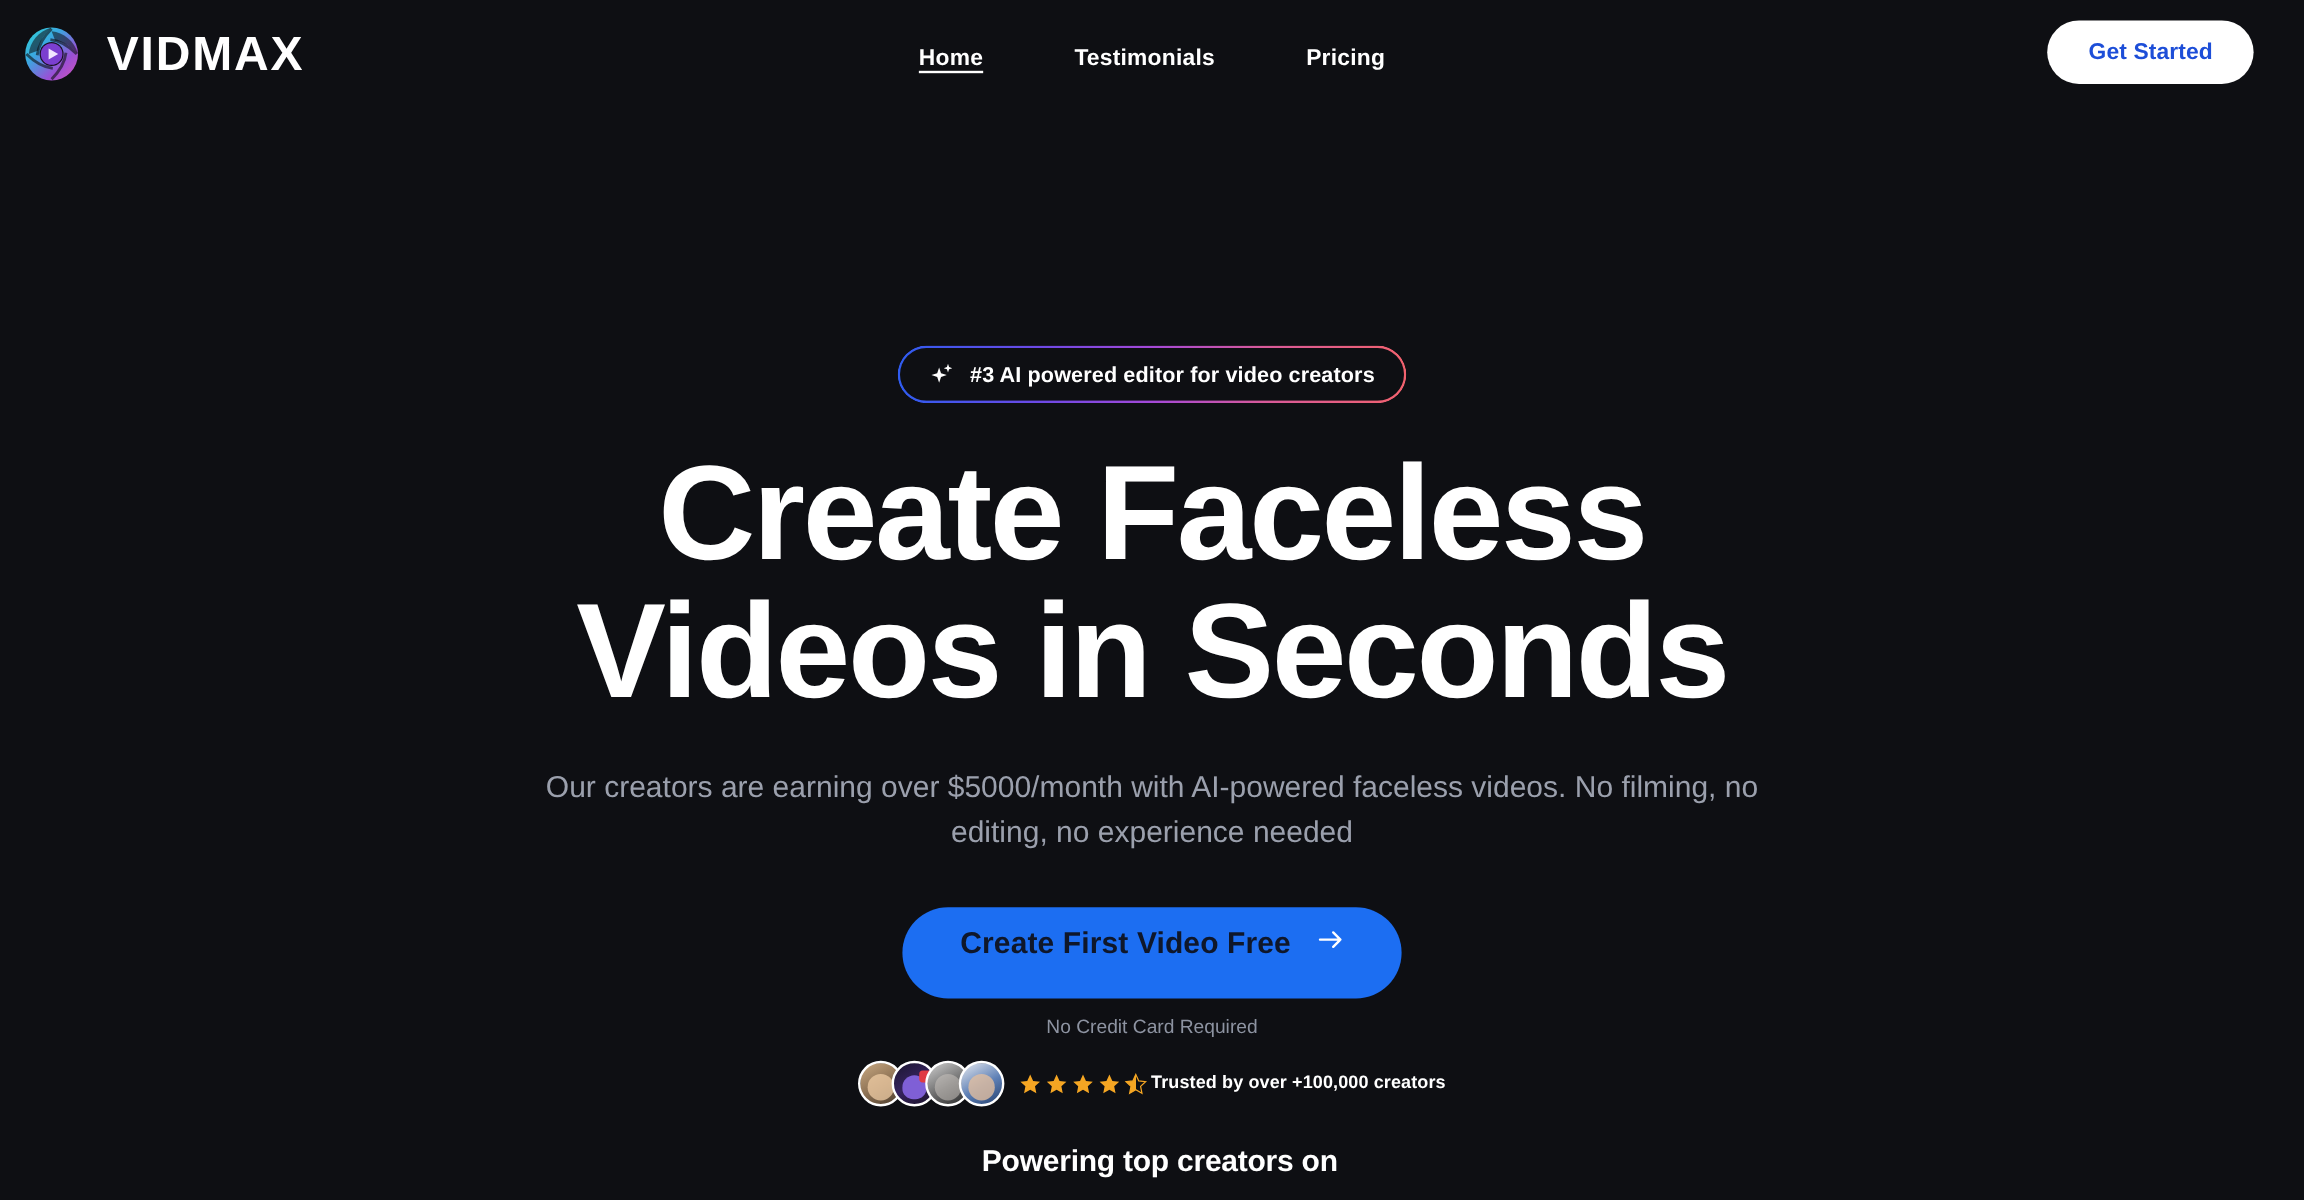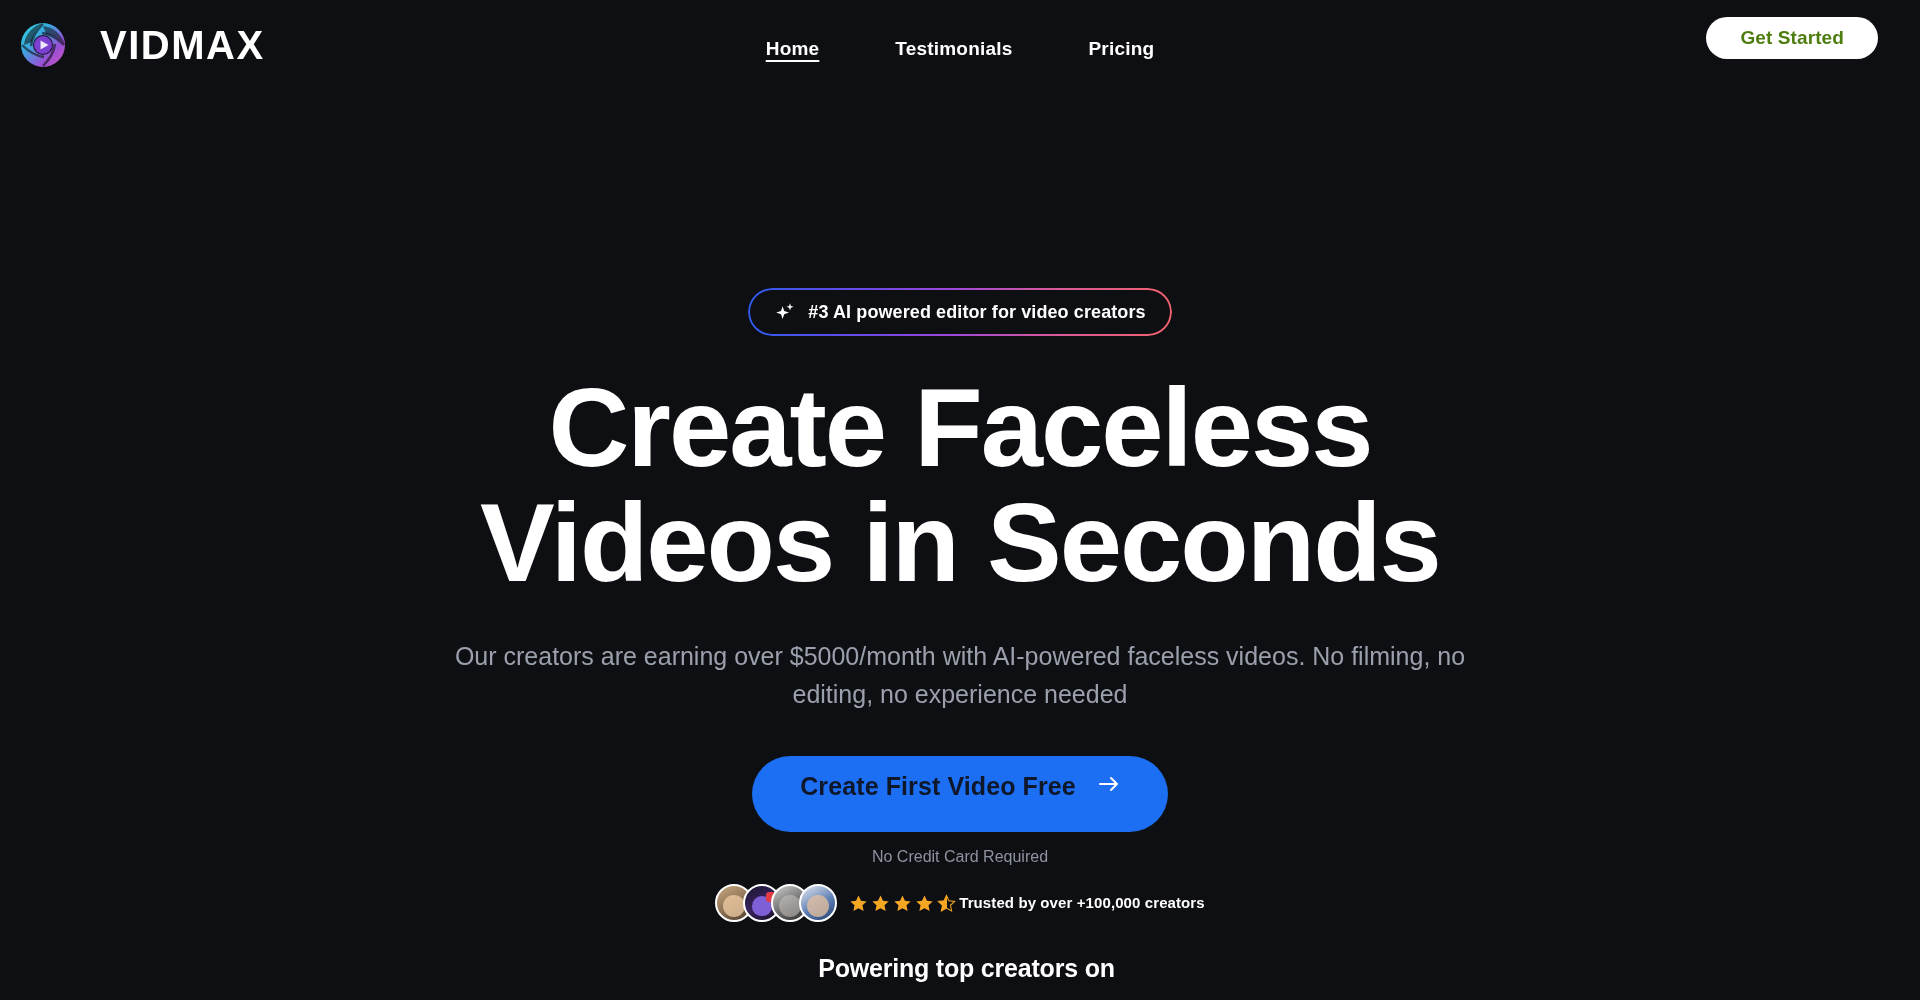--- a/index.html
+++ b/index.html
@@ -11,44 +11,44 @@
   }
   .page { position:relative; width:1920px; height:1000px; background:#0e0f13; }
 
   
   .header {
     position:absolute; top:0; left:0; width:1920px; height:100px;
     display:flex; align-items:center;
   }
   .brand {
     position:absolute; left:18px; top:20px;
-    display:flex; align-items:center; gap:32px;
+    display:flex; align-items:center; gap:21px;
   }
   .logo-mark { width:50px; height:50px; position:relative; flex:none; }
   .brand-name {
     font-size:40px; font-weight:bold; color:#ffffff;
     letter-spacing:1.5px; line-height:1;
     font-family:"Liberation Sans", sans-serif;
   }
 
   .nav {
     position:absolute; left:0; top:0; width:1920px; height:100px;
     display:flex; align-items:center; justify-content:center; gap:76px;
   }
   .nav-link {
     font-size:19px; font-weight:bold; color:#ffffff;
     text-decoration:none; letter-spacing:.2px; padding-bottom:2px;
   }
   .nav-link.active { text-decoration:underline; text-underline-offset:5px; text-decoration-thickness:2px; }
 
   .get-started {
     position:absolute; right:42px; top:17px;
-    height:42px; padding:12px 34px;
+    height:53px; padding:12px 34px;
     display:flex; align-items:center; justify-content:center;
-    background:#ffffff; color:#4d7c0f;
+    background:#ffffff; color:#1d4ed8;
     border:none; border-radius:999px;
     font-size:19px; font-weight:bold;
     font-family:"Liberation Sans", sans-serif;
     cursor:pointer; letter-spacing:.1px;
   }
 
   
   .hero { position:absolute; top:100px; left:0; width:1920px; text-align:center; }
 
   .badge-wrap {

